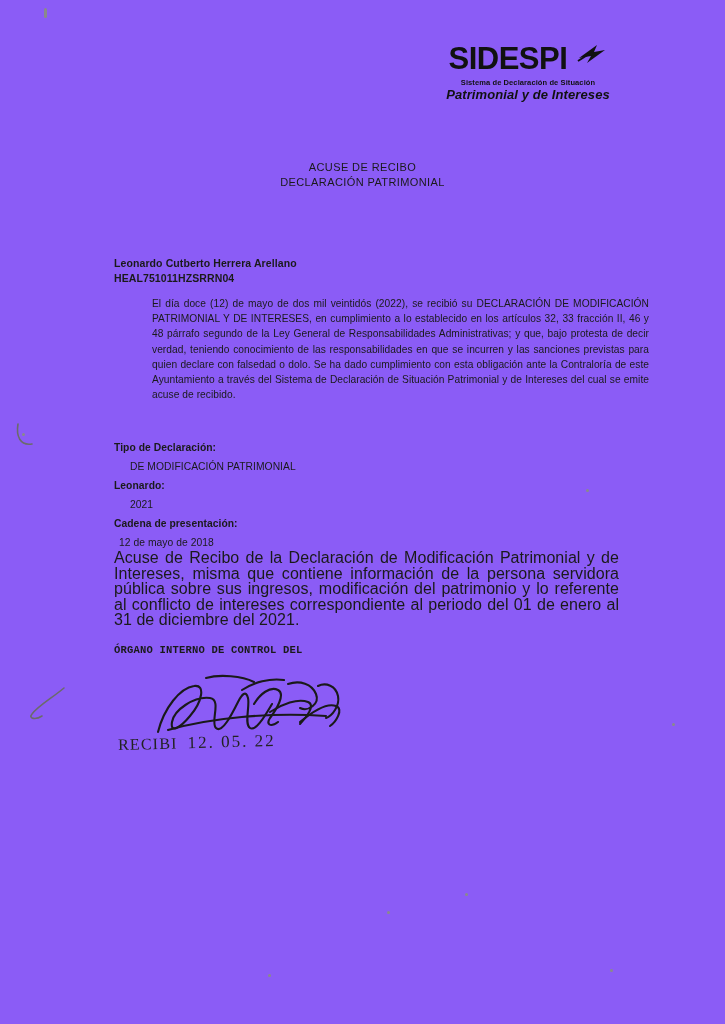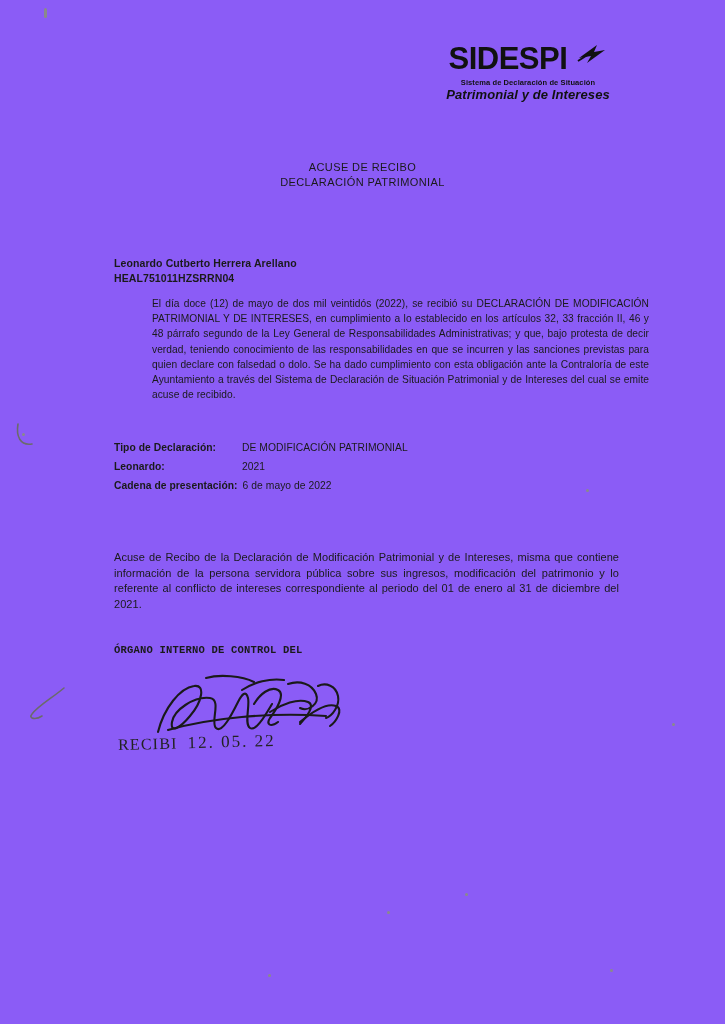--- a/index.html
+++ b/index.html
@@ -94,37 +94,39 @@
   .fields {
     position: absolute;
     left: 114px;
     top: 438px;
     font-size: 10.3px;
     line-height: 19px;
   }
   .field-row {
     display: flex;
     align-items: flex-start;
+    flex-direction: column;
   }
   .field-label {
     font-weight: bold;
     letter-spacing: 0.05px;
   }
   .field-label.w-fixed { width: 128px; }
   .field-value {
     letter-spacing: 0.05px;
+    margin-left: 16px;
   }
 
   
   .closing {
     position: absolute;
     left: 114px;
     top: 550px;
     width: 505px;
-    font-size: 11px;
+    font-size: 16px;
     line-height: 15.6px;
     text-align: justify;
     letter-spacing: 0.05px;
   }
   
   .organ {
     position: absolute;
     left: 114px;
     top: 644px;
     font-size: 10.5px;
@@ -201,21 +203,21 @@
     <div class="field-row">
       <span class="field-label w-fixed">Tipo de Declaración:</span>
       <span class="field-value">DE MODIFICACIÓN PATRIMONIAL</span>
     </div>
     <div class="field-row">
       <span class="field-label w-fixed">Leonardo:</span>
       <span class="field-value">2021</span>
     </div>
     <div class="field-row">
       <span class="field-label">Cadena de presentación:</span>
-      <span class="field-value" style="margin-left:5px">6 de mayo de 2022</span>
+      <span class="field-value" style="margin-left:5px">12 de mayo de 2018</span>
     </div>
   </div>
 
   <div class="closing">Acuse de Recibo de la Declaración de Modificación Patrimonial y de Intereses, misma que contiene información de la persona servidora pública sobre sus ingresos, modificación del patrimonio y lo referente al conflicto de intereses correspondiente al periodo del 01 de enero al 31 de diciembre del 2021.</div>
 
   <div class="organ">ÓRGANO INTERNO DE CONTROL DEL</div>
 
   <div class="sig-wrap">
     <svg width="280" height="90" viewBox="0 0 280 90" aria-hidden="true">
       <g fill="none" stroke="#1a1a1a" stroke-width="2.1" stroke-linecap="round" stroke-linejoin="round">

